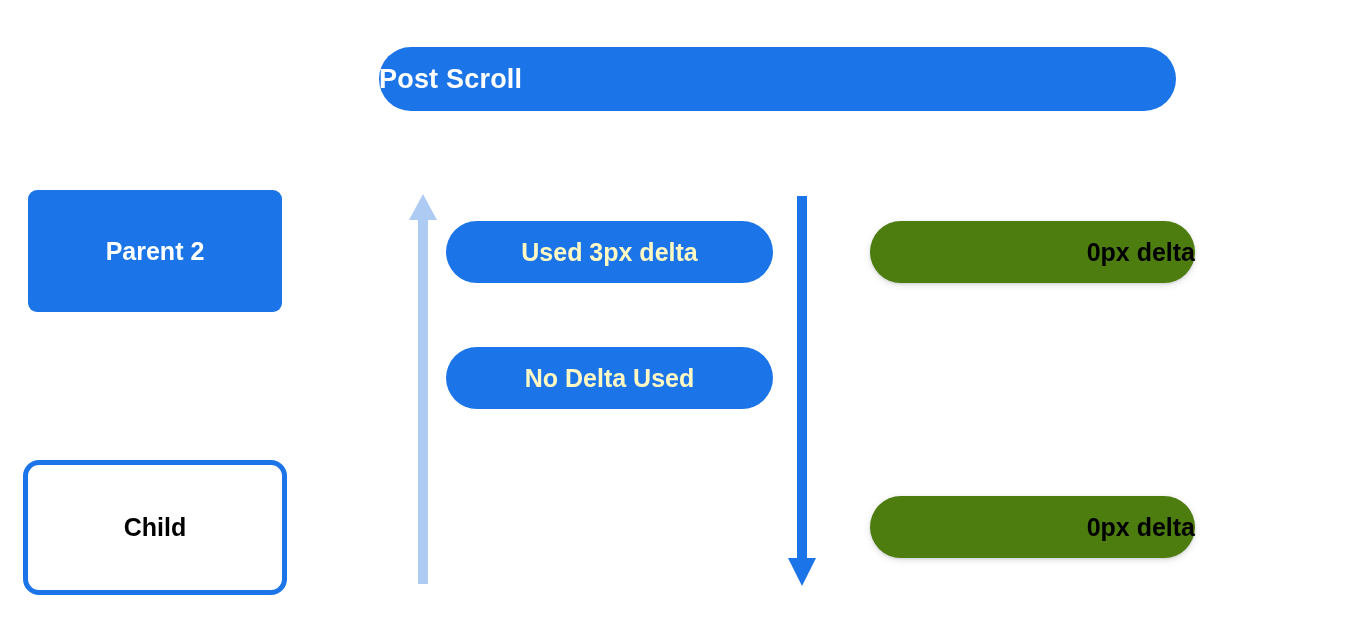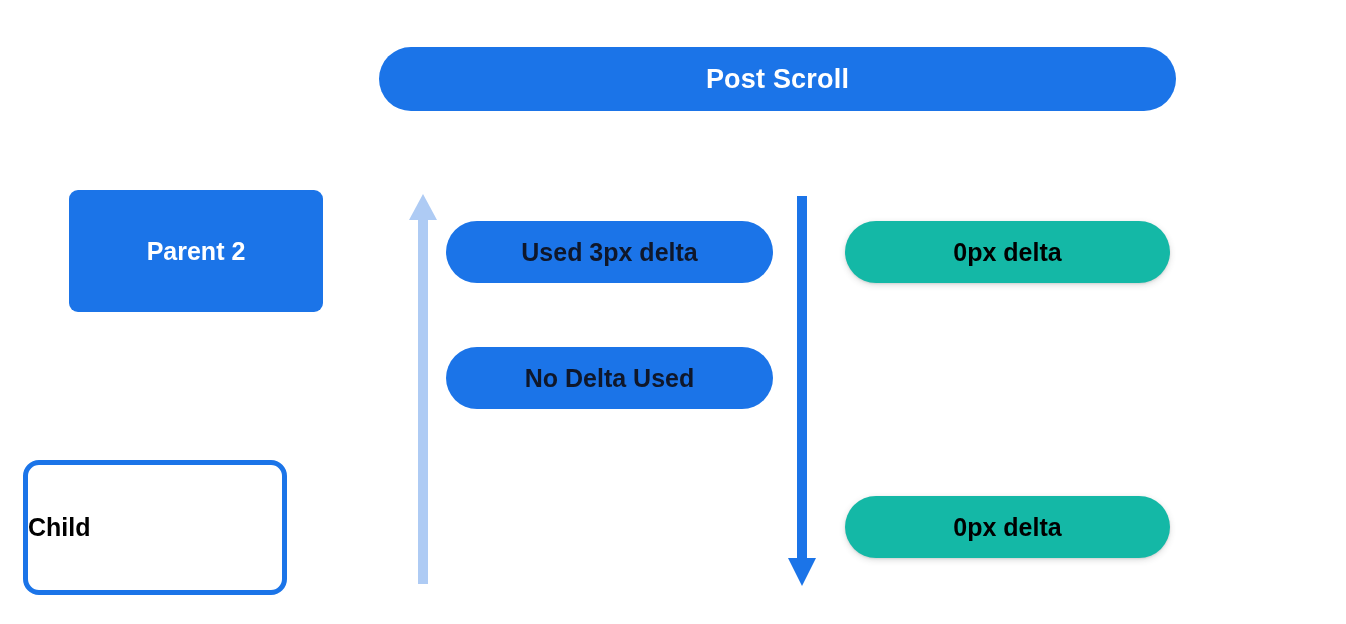--- a/index.html
+++ b/index.html
@@ -23,21 +23,20 @@
   .header-pill {
     position: absolute;
     left: 379px;
     top: 47px;
     width: 797px;
     height: 64px;
     background: #1b74e8;
     border-radius: 32px;
     display: flex;
     align-items: center;
-    justify-content: center;
   }
   .header-pill .label {
     color: #ffffff;
     font-size: 27px;
     font-weight: bold;
     letter-spacing: 0.2px;
     line-height: 1;
   }
 
   
@@ -52,35 +51,35 @@
     align-items: center;
     justify-content: center;
     box-sizing: border-box;
   }
   .node-box .label {
     color: #ffffff;
     font-size: 25px;
     font-weight: bold;
     line-height: 1;
   }
-  .node-parent2 { top: 190px; margin-left: 41px; }
+  .node-parent2 { top: 190px; }
   .node-parent1 { top: 328px; }
 
   .node-child {
     position: absolute;
     left: 23px;
     top: 460px;
     width: 264px;
     height: 135px;
     background: #ffffff;
     border: 5px solid #1b74e8;
     border-radius: 16px;
     display: flex;
     align-items: center;
-    justify-content: flex-start;
+    justify-content: center;
     box-sizing: border-box;
   }
   .node-child .label {
     color: #000000;
     font-size: 25px;
     font-weight: bold;
     line-height: 1;
   }
 
   
@@ -100,40 +99,40 @@
     width: 327px;
     height: 62px;
     background: #1b74e8;
     border-radius: 31px;
     display: flex;
     align-items: center;
     justify-content: center;
     box-sizing: border-box;
   }
   .pill-filled .label {
-    color: #0f172a;
+    color: #fef9c3;
     font-size: 25px;
     font-weight: bold;
     line-height: 1;
   }
   .pill-used-delta { top: 221px; }
   .pill-no-delta   { top: 347px; }
 
   
   .pill-white {
     position: absolute;
-    left: 845px;
+    left: 870px;
     width: 325px;
     height: 62px;
-    background: #14b8a6;
+    background: #4d7c0f;
     border-radius: 31px;
     box-shadow: 0 2px 6px rgba(60,64,67,0.18), 0 1px 2px rgba(60,64,67,0.12);
     display: flex;
     align-items: center;
-    justify-content: center;
+    justify-content: flex-end;
     box-sizing: border-box;
   }
   .pill-white .label {
     color: #000000;
     font-size: 25px;
     font-weight: bold;
     line-height: 1;
   }
   .pill-delta-top    { top: 221px; }
   .pill-delta-bottom { top: 496px; }

